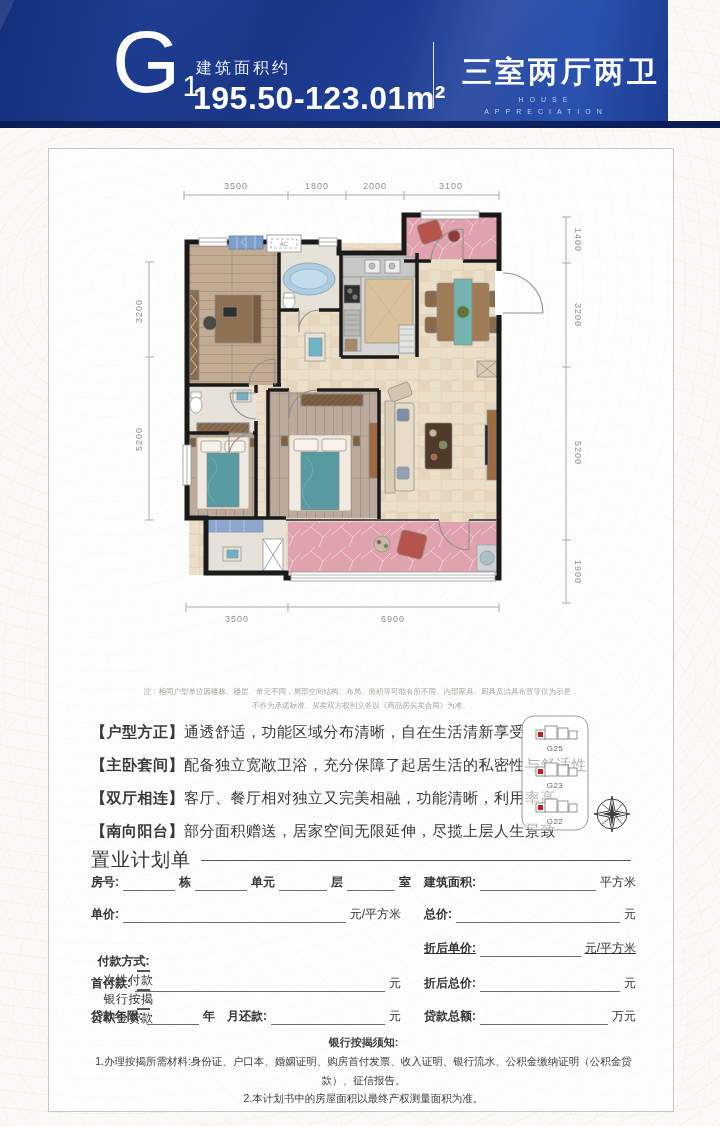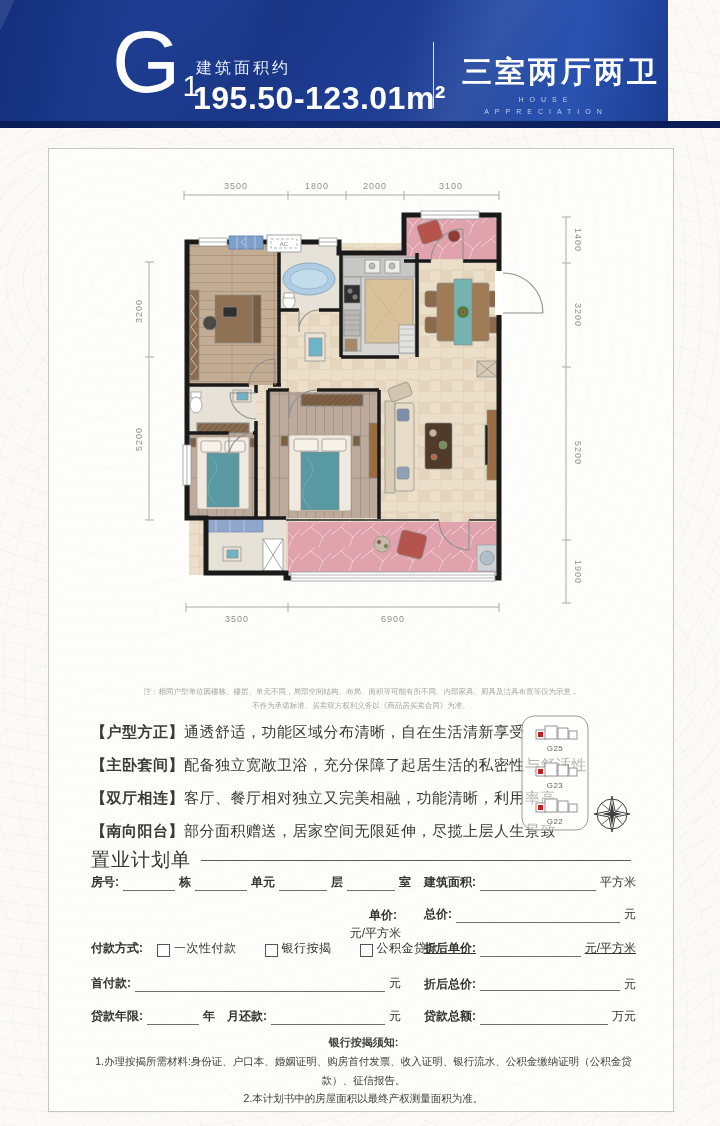--- a/index.html
+++ b/index.html
@@ -41,21 +41,21 @@
   .features{position:absolute;left:42px;top:566px;color:#3a3a3a;font-size:15px;line-height:33px;white-space:nowrap;}
   .feat-tag{font-weight:700;letter-spacing:.5px;}
   .feat-desc{font-weight:500;letter-spacing:.5px;}
   .site-svg{position:absolute;left:455px;top:555px;width:150px;height:140px;}
   .bmap-label{font-size:8px;fill:#666;letter-spacing:.5px;}
   
   .form-title-row{position:absolute;left:42px;top:698px;width:540px;display:flex;align-items:center;}
   .form-title{font-size:19px;font-weight:400;color:#333;letter-spacing:1px;white-space:nowrap;}
   .form-title-line{flex:1;height:1px;background:#5a5a5a;margin-left:10px;}
   .frow{position:absolute;height:16px;font-size:12px;color:#333;display:flex;align-items:flex-end;white-space:nowrap;}
-  .flabel{font-weight:700;margin-right:4px;}
+  .flabel{font-weight:700;margin-right:4px;margin-top:12px;}
   .funit{margin-left:4px;}
   .fmid{margin:0 4px;font-weight:700;}
   .blank{display:inline-block;border-bottom:1px solid #6e6e6e;height:13px;}
   .cbx{display:inline-block;width:11px;height:11px;border:1px solid #555;background:#fff;margin:0 4px 0 10px;vertical-align:-1px;}
   .opt{letter-spacing:.5px;}
   .bank{position:absolute;left:42px;top:884px;width:545px;color:#3d3d3d;font-size:10.5px;line-height:1.75;text-align:center;}
   .bank-title{font-weight:700;font-size:11px;}
 </style>
 </head>
 <body>
@@ -352,52 +352,52 @@
     <span class="fmid">层</span>
     <span class="blank" style="width:48px"></span>
     <span class="fmid">室</span>
   </div>
   <div class="frow" style="left:375px;top:726px;width:212px;">
     <span class="flabel">建筑面积:</span>
     <span class="blank" style="flex:1"></span>
     <span class="funit">平方米</span>
   </div>
 
-  <div class="frow" style="left:42px;top:758px;width:310px;flex-direction:column;">
+  <div class="frow" style="left:42px;top:758px;width:310px;">
     <span class="flabel">单价:</span>
     <span class="blank" style="flex:1"></span>
     <span class="funit">元/平方米</span>
   </div>
   <div class="frow" style="left:375px;top:758px;width:212px;">
     <span class="flabel">总价:</span>
     <span class="blank" style="flex:1"></span>
     <span class="funit">元</span>
   </div>
 
-  <div class="frow" style="left:42px;top:792px;">
+  <div class="frow" style="left:42px;top:792px;flex-direction:column;">
     <span class="flabel">付款方式:</span>
     <span class="cbx"></span>
     <span class="opt">一次性付款</span>
     <span class="cbx" style="margin-left:28px"></span>
     <span class="opt">银行按揭</span>
     <span class="cbx" style="margin-left:28px"></span>
     <span class="opt">公积金贷款</span>
   </div>
   <div class="frow" style="left:375px;top:792px;width:212px;text-decoration:underline;">
     <span class="flabel">折后单价:</span>
     <span class="blank" style="flex:1"></span>
     <span class="funit">元/平方米</span>
   </div>
 
   <div class="frow" style="left:42px;top:827px;width:310px;">
     <span class="flabel">首付款:</span>
     <span class="blank" style="flex:1"></span>
     <span class="funit">元</span>
   </div>
-  <div class="frow" style="left:375px;top:827px;width:212px;align-items:center;">
+  <div class="frow" style="left:375px;top:827px;width:212px;">
     <span class="flabel">折后总价:</span>
     <span class="blank" style="flex:1"></span>
     <span class="funit">元</span>
   </div>
 
   <div class="frow" style="left:42px;top:860px;width:310px;">
     <span class="flabel">贷款年限:</span>
     <span class="blank" style="width:52px"></span>
     <span class="fmid">年</span>
     <span class="flabel" style="margin-left:8px">月还款:</span>

